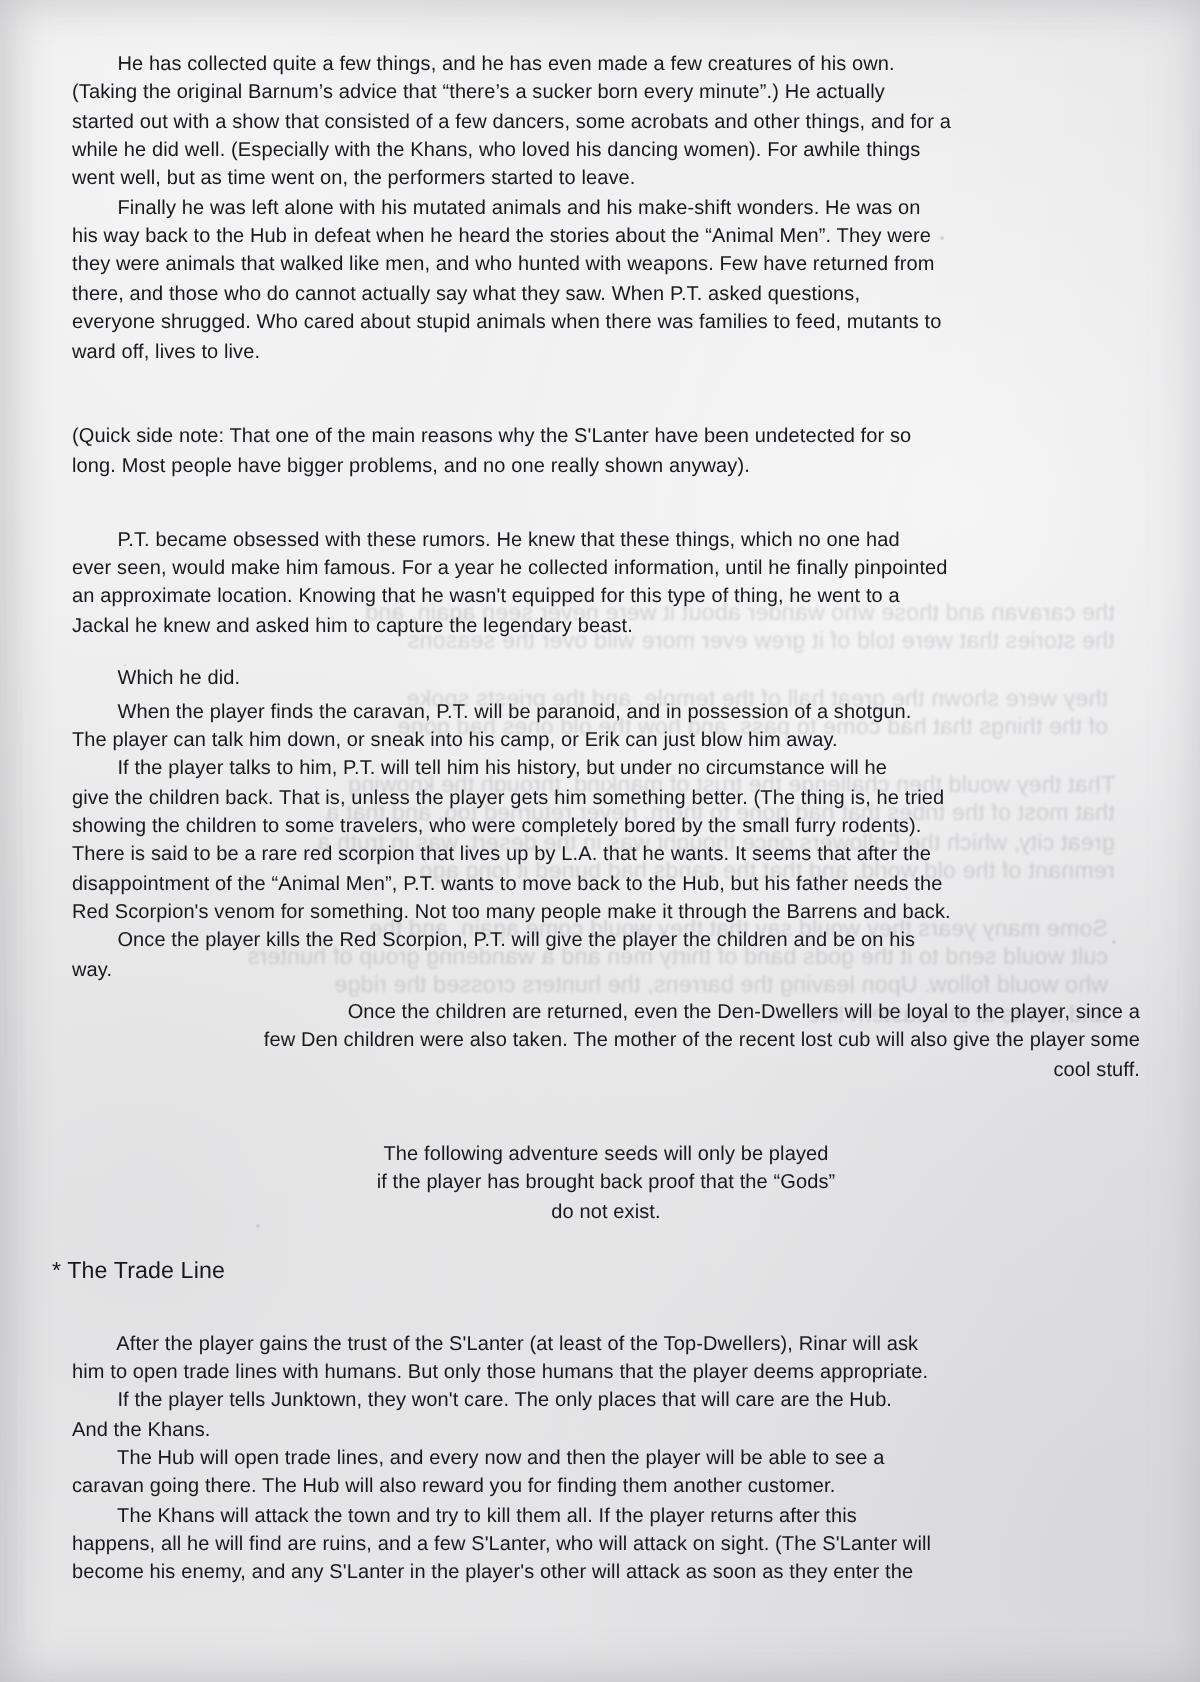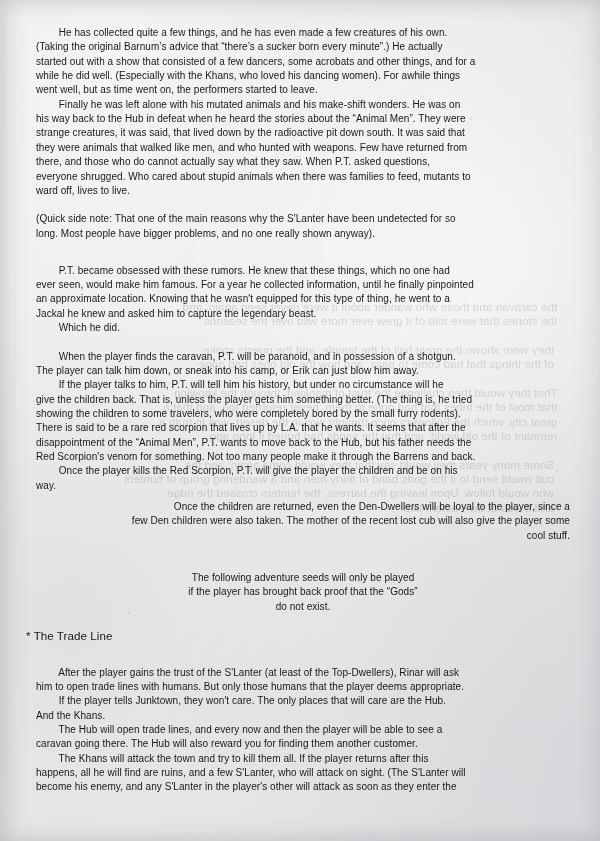--- a/index.html
+++ b/index.html
@@ -155,40 +155,39 @@
       <span class="ln">        He has collected quite a few things, and he has even made a few creatures of his own.</span>
       <span class="ln">(Taking the original Barnum’s advice that “there’s a sucker born every minute”.) He actually</span>
       <span class="ln">started out with a show that consisted of a few dancers, some acrobats and other things, and for a</span>
       <span class="ln">while he did well. (Especially with the Khans, who loved his dancing women). For awhile things</span>
       <span class="ln">went well, but as time went on, the performers started to leave.</span>
     </div>
 
     <div class="blk" style="top:97.8px;">
       <span class="ln">        Finally he was left alone with his mutated animals and his make-shift wonders. He was on</span>
       <span class="ln">his way back to the Hub in defeat when he heard the stories about the “Animal Men”. They were</span>
-      <span class="ln">strange creatures, it was said, that lived down by the radioactive pit down south. It was said that</span>
       <span class="ln">they were animals that walked like men, and who hunted with weapons. Few have returned from</span>
       <span class="ln">there, and those who do cannot actually say what they saw. When P.T. asked questions,</span>
       <span class="ln">everyone shrugged. Who cared about stupid animals when there was families to feed, mutants to</span>
       <span class="ln">ward off, lives to live.</span>
     </div>
 
     <div class="blk" style="top:212.3px;">
       <span class="ln">(Quick side note: That one of the main reasons why the S'Lanter have been undetected for so</span>
       <span class="ln">long. Most people have bigger problems, and no one really shown anyway).</span>
     </div>
 
     <div class="blk" style="top:263.5px;">
       <span class="ln">        P.T. became obsessed with these rumors. He knew that these things, which no one had</span>
       <span class="ln">ever seen, would make him famous. For a year he collected information, until he finally pinpointed</span>
       <span class="ln">an approximate location. Knowing that he wasn't equipped for this type of thing, he went to a</span>
       <span class="ln">Jackal he knew and asked him to capture the legendary beast.</span>
     </div>
 
-    <div class="blk" style="top:321.0px;">
+    <div class="blk" style="top:333px;">
       <span class="ln">        Which he did.</span>
     </div>
 
     <div class="blk" style="top:349.5px;">
       <span class="ln">        When the player finds the caravan, P.T. will be paranoid, and in possession of a shotgun.</span>
       <span class="ln">The player can talk him down, or sneak into his camp, or Erik can just blow him away.</span>
       <span class="ln">        If the player talks to him, P.T. will tell him his history, but under no circumstance will he</span>
       <span class="ln">give the children back. That is, unless the player gets him something better. (The thing is, he tried</span>
       <span class="ln">showing the children to some travelers, who were completely bored by the small furry rodents).</span>
       <span class="ln">There is said to be a rare red scorpion that lives up by L.A. that he wants. It seems that after the</span>

